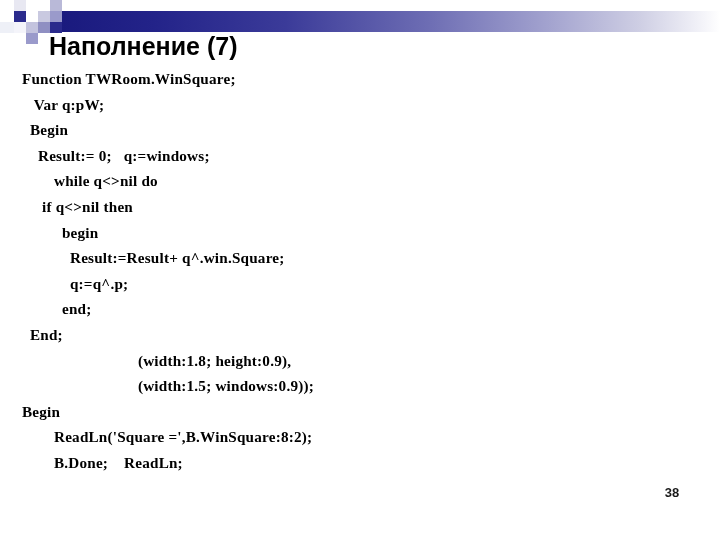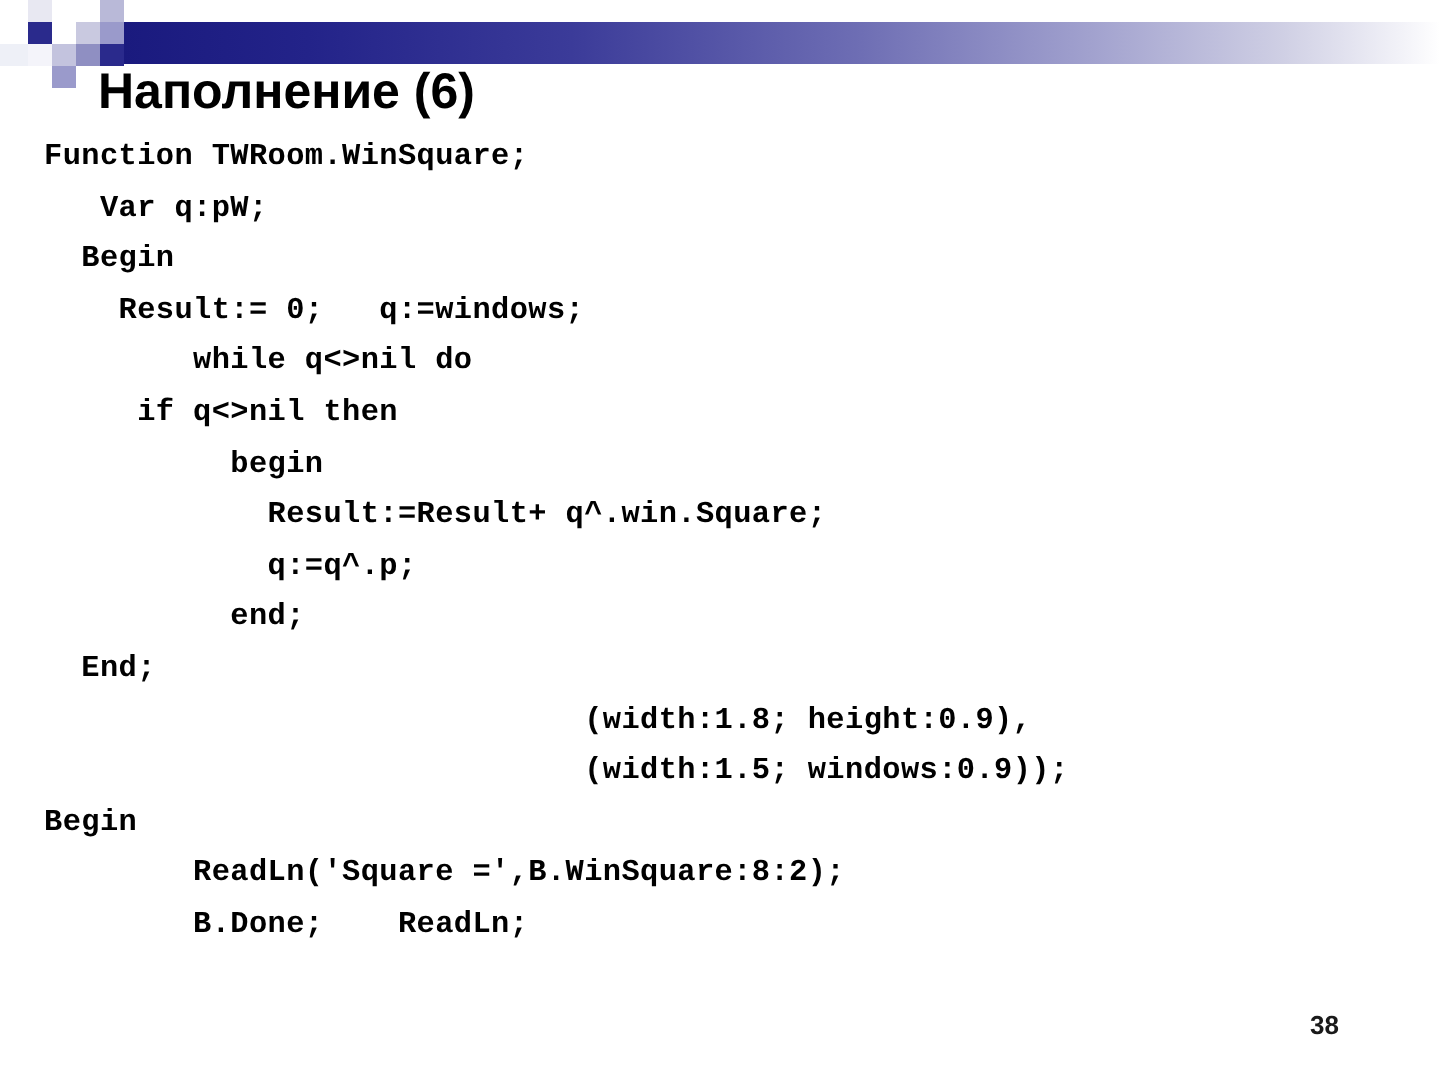--- a/index.html
+++ b/index.html
@@ -66,36 +66,37 @@
   }
 
   
   .code-body {
     position: absolute;
     left: 22px;
     top: 66px;
     width: 690px;
   }
   .code-line {
-    font-family: Liberation Mono, monospace;
+    font-family: Liberation Serif, serif;
     font-size: 15.2px;
     font-weight: bold;
     color: #000000;
     line-height: 25.6px;
     height: 25.6px;
     white-space: pre;
     letter-spacing: 0.2px;
   }
 
   
   .page-number {
     position: absolute;
     left: 655px;
-    top: 505px;
+    top: 485px;
     width: 34px;
+    text-align: center;
     font-family: "Liberation Sans", sans-serif;
     font-size: 13px;
     font-weight: bold;
     color: #1a1a1a;
   }
 </style>
 </head>
 <body>
 
 <div class="slide-header">
@@ -112,21 +113,21 @@
       <div class="sq" style="left: 0px; top: 22px; width: 14px; height: 11px; background: rgb(238, 240, 247);"></div>
       <div class="sq" style="left: 14px; top: 22px; width: 12px; height: 11px; background: rgb(244, 244, 250);"></div>
       <div class="sq" style="left: 26px; top: 22px; width: 12px; height: 11px; background: rgb(195, 195, 222);"></div>
       <div class="sq" style="left: 38px; top: 22px; width: 12px; height: 11px; background: rgb(143, 143, 194);"></div>
       <div class="sq" style="left: 50px; top: 22px; width: 12px; height: 11px; background: rgb(42, 42, 140);"></div>
       <div class="sq" style="left: 26px; top: 33px; width: 12px; height: 11px; background: rgb(154, 154, 203);"></div>
       <div class="sq" style="left: 38px; top: 33px; width: 12px; height: 11px; background: rgb(255, 255, 255);"></div>
     </div>
 </div>
 
-<div class="slide-title">Наполнение (6)</div>
+<div class="slide-title">Наполнение (7)</div>
 
 <div class="code-body">
     <div class="code-line">Function TWRoom.WinSquare;</div>
     <div class="code-line">   Var q:pW;</div>
     <div class="code-line">  Begin</div>
     <div class="code-line">    Result:= 0;   q:=windows;</div>
     <div class="code-line">        while q&lt;&gt;nil do</div>
     <div class="code-line">     if q&lt;&gt;nil then</div>
     <div class="code-line">          begin</div>
     <div class="code-line">            Result:=Result+ q^.win.Square;</div>

